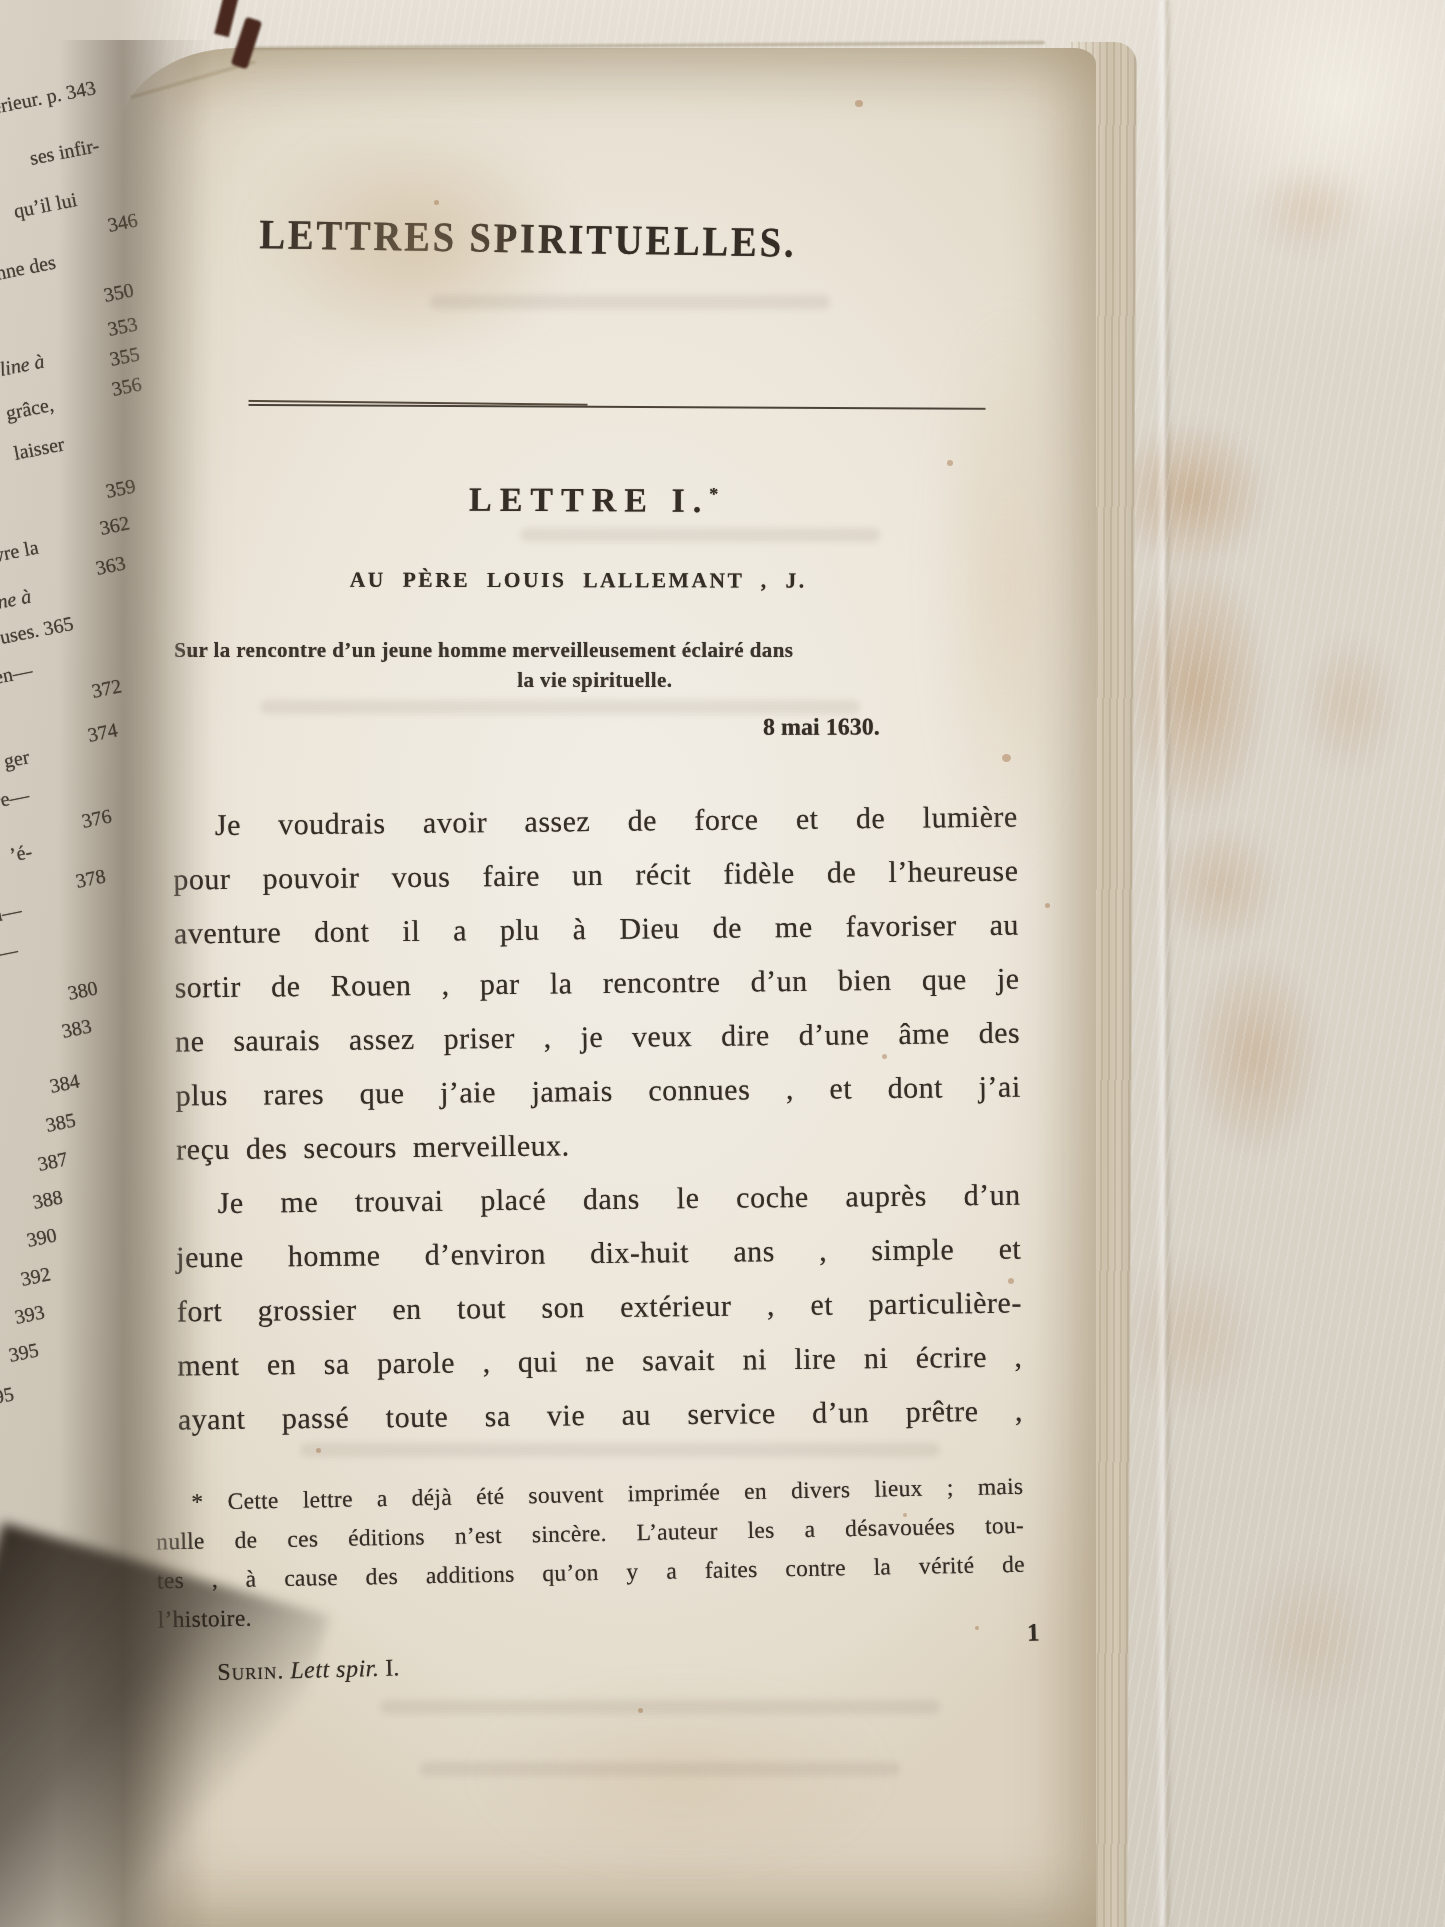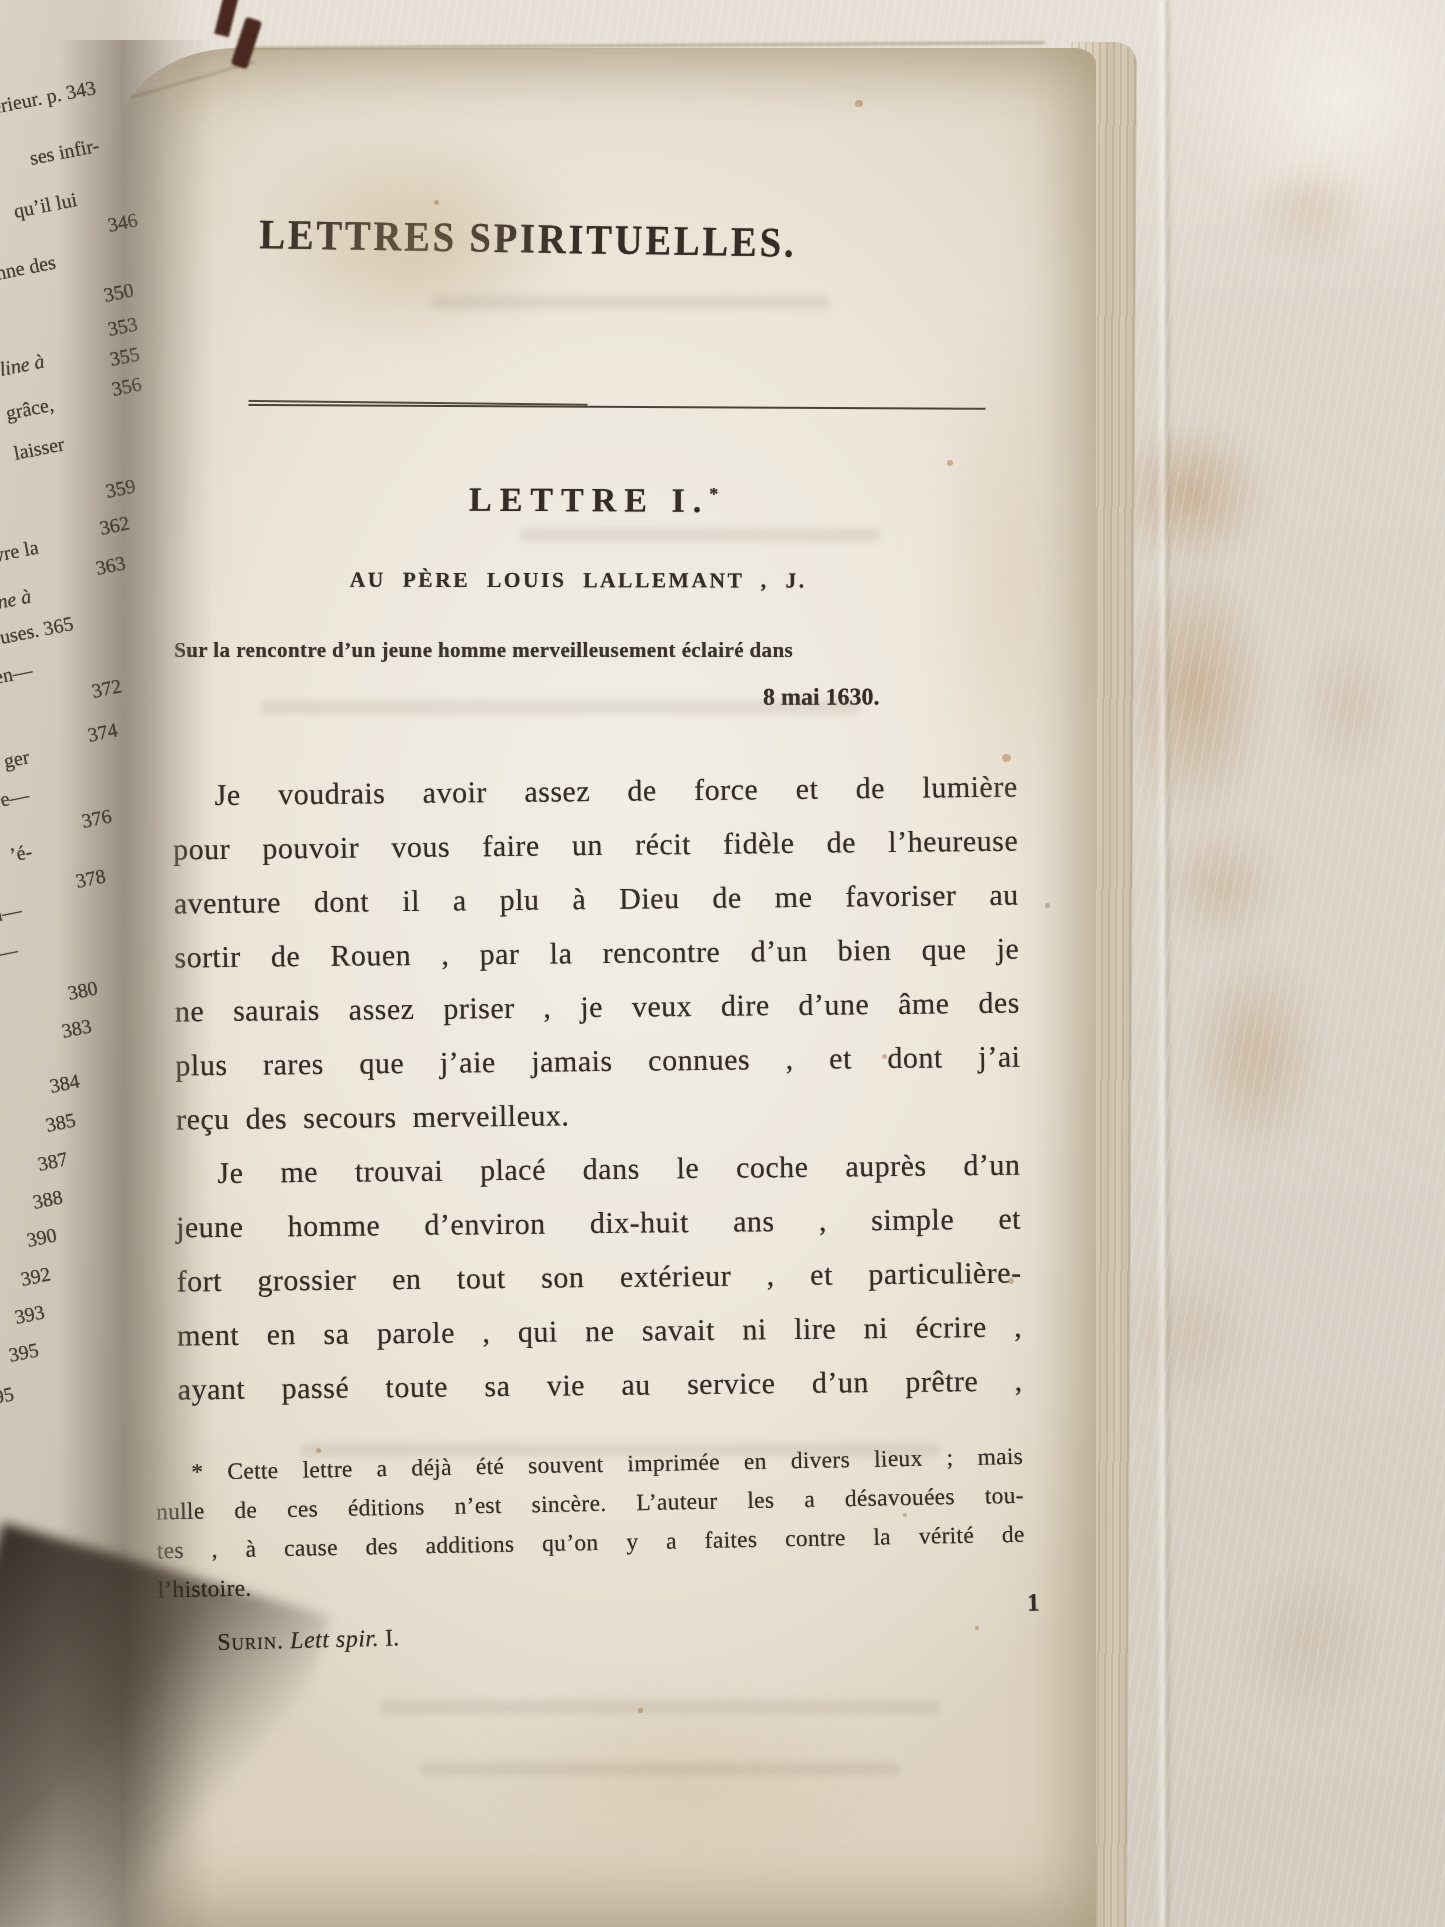--- a/index.html
+++ b/index.html
@@ -199,20 +199,21 @@
   <div class="main-page">
     <div class="content">
       <div class="title">LETTRES SPIRITUELLES.</div>
       <div class="rule"></div>
       <div class="letter-heading">
         <span>LETTRE I.</span><sup>*</sup>
       </div>
       <div class="addressee">AU PÈRE LOUIS LALLEMANT , J.</div>
       <div class="subject">
         <div class="l1">Sur la rencontre d’un jeune homme merveilleusement éclairé dans</div>
+        <div class="l2">la vie spirituelle.</div>
       </div>
       <div class="date">8 mai 1630.</div>
       <div class="para p1">
 
       <div class="line">Je voudrais avoir assez de force et de lumière</div>
           <div class="line">pour pouvoir vous faire un récit fidèle de l’heureuse</div>
           <div class="line">aventure dont il a plu à Dieu de me favoriser au</div>
           <div class="line">sortir de Rouen , par la rencontre d’un bien que je</div>
           <div class="line">ne saurais assez priser , je veux dire d’une âme des</div>
           <div class="line">plus rares que j’aie jamais connues , et dont j’ai</div>

